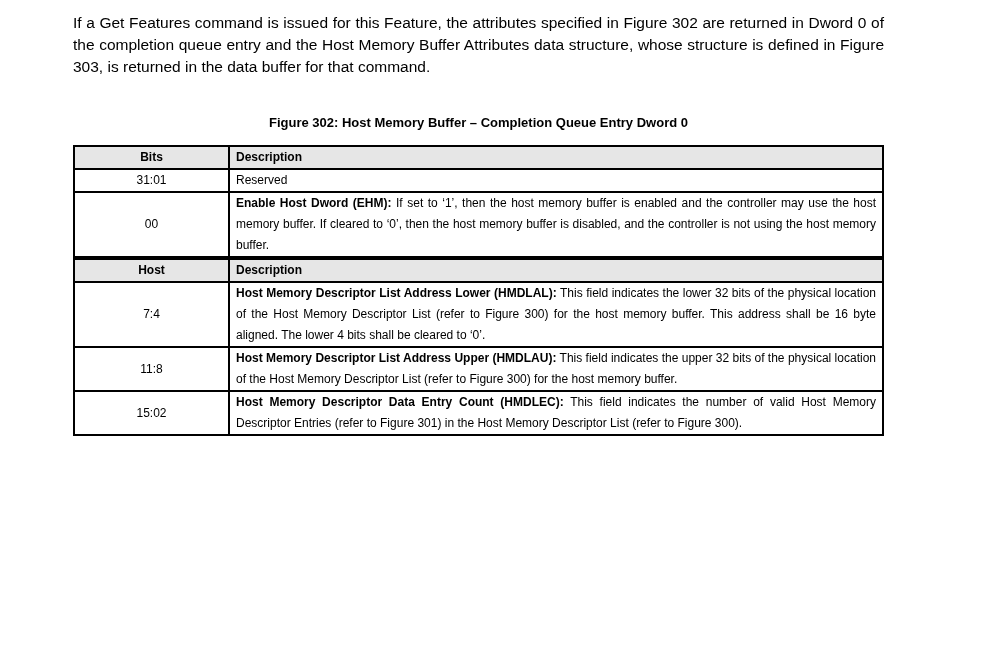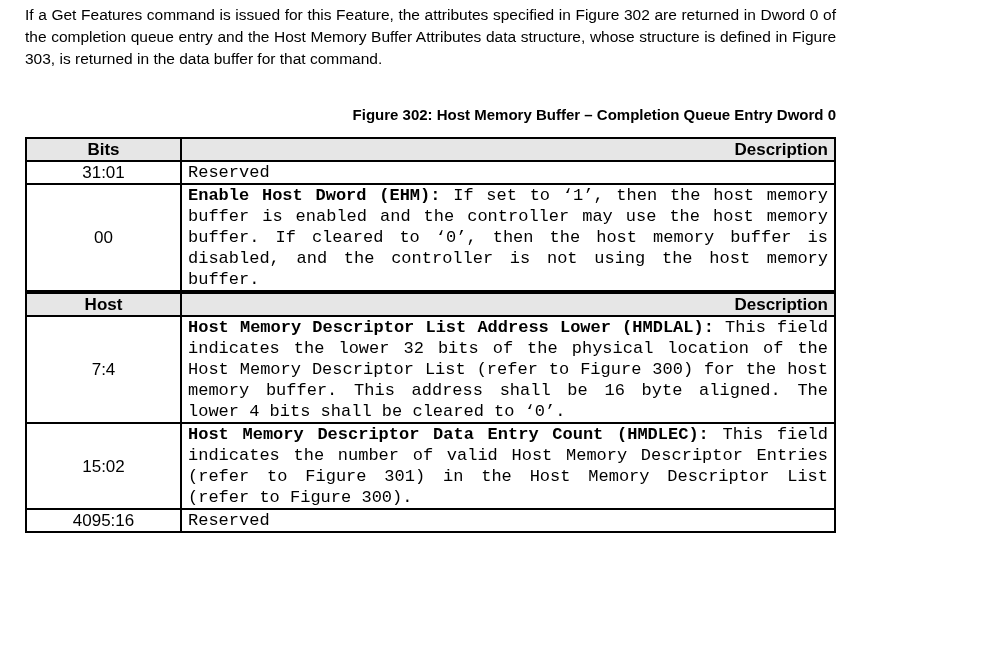--- a/index.html
+++ b/index.html
@@ -10,68 +10,68 @@
     font-family: "Liberation Sans", sans-serif;
   }
   body {
     width: 989px;
     height: 646px;
     overflow: hidden;
   }
   main.page {
     box-sizing: border-box;
     width: 865px;
-    padding: 4px 29px 0 25px;
+    padding: 12px 29px 0 25px;
+    margin-left: 48px;
   }
   .intro {
     margin: 0;
     font-size: 15.5px;
     line-height: 22px;
     text-align: justify;
   }
   .fig-title {
-    font-size: 15px;
+    font-size: 13px;
     line-height: 18px;
     font-weight: bold;
-    text-align: right;
+    text-align: center;
     margin: 36px 0 13px 0;
   }
   .fig-title.second {
     margin: 59px 0 14px 0;
   }
   table.spec {
     width: 100%;
     border-collapse: collapse;
     border: 2px solid #a3a3a3;
     table-layout: fixed;
-    font-size: 17px;
+    font-size: 12px;
     line-height: 21px;
   }
   table.spec col.c1 { width: 155px; }
   table.spec th,
   table.spec td {
     border: 2px solid #000000;
     padding: 0;
     vertical-align: middle;
   }
   table.spec thead th {
     background: #e6e6e6;
     font-weight: bold;
-    text-align: right;
+    text-align: left;
     padding: 0 6px;
   }
   table.spec th.key,
   table.spec td.key {
     text-align: center;
     padding: 0;
   }
   table.spec td.desc {
     text-align: justify;
     padding: 0 6px;
-    font-family: Liberation Mono, monospace;
   }
   .b { font-weight: bold; }
 </style>
 </head>
 <body>
 
 <main class="page">
 
   <p class="intro">If a Get Features command is issued for this Feature, the attributes specified in Figure 302 are returned in Dword 0 of the completion queue entry and the Host Memory Buffer Attributes data structure, whose structure is defined in Figure 303, is returned in the data buffer for that command.</p>
 
@@ -111,23 +111,23 @@
         <th class="key">Host</th>
         <th>Description</th>
       </tr>
     </thead>
     <tbody>
       <tr>
         <td class="key">7:4</td>
         <td class="desc"><span class="b">Host Memory Descriptor List Address Lower (HMDLAL):</span><span> This field indicates the lower 32 bits of the physical location of the Host Memory Descriptor List (refer to Figure 300) for the host memory buffer. This address shall be 16 byte aligned. The lower 4 bits shall be cleared to ‘0’.</span></td>
       </tr>
       <tr>
+        <td class="key">11:8</td>
+        <td class="desc"><span class="b">Host Memory Descriptor List Address Upper (HMDLAU):</span><span> This field indicates the upper 32 bits of the physical location of the Host Memory Descriptor List (refer to Figure 300) for the host memory buffer.</span></td>
+      </tr>
+      <tr>
         <td class="key">15:02</td>
         <td class="desc"><span class="b">Host Memory Descriptor Data Entry Count (HMDLEC):</span><span> This field indicates the number of valid Host Memory Descriptor Entries (refer to Figure 301) in the Host Memory Descriptor List (refer to Figure 300).</span></td>
-      </tr>
-      <tr>
-        <td class="key">4095:16</td>
-        <td class="desc"><span class="b"></span><span>Reserved</span></td>
       </tr>
     </tbody>
   </table>
 
 </main>
 
 </body></html>

